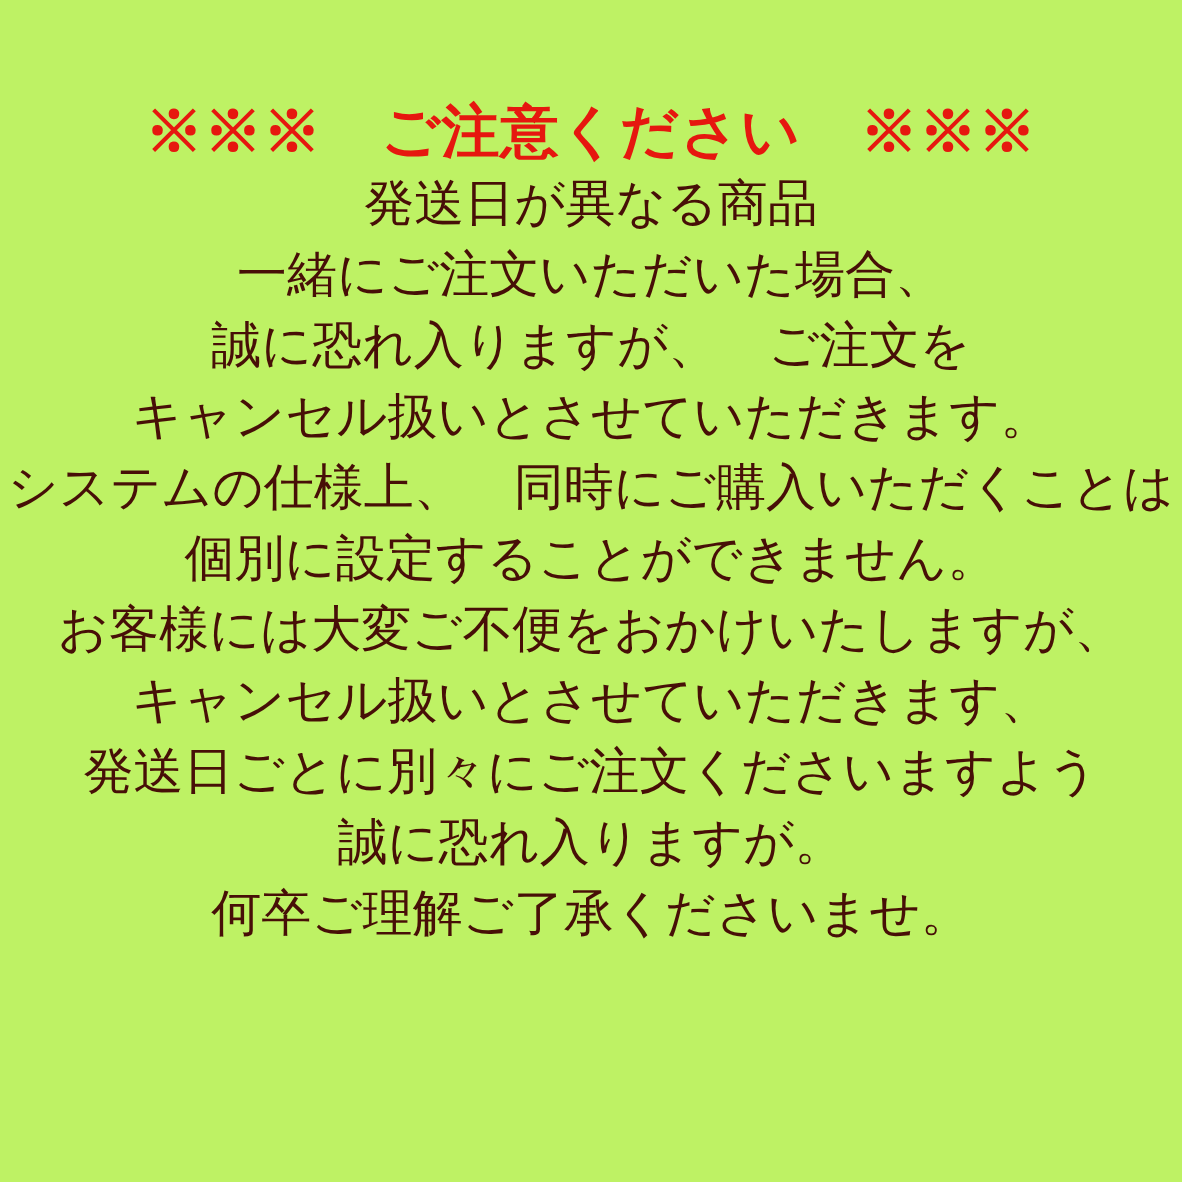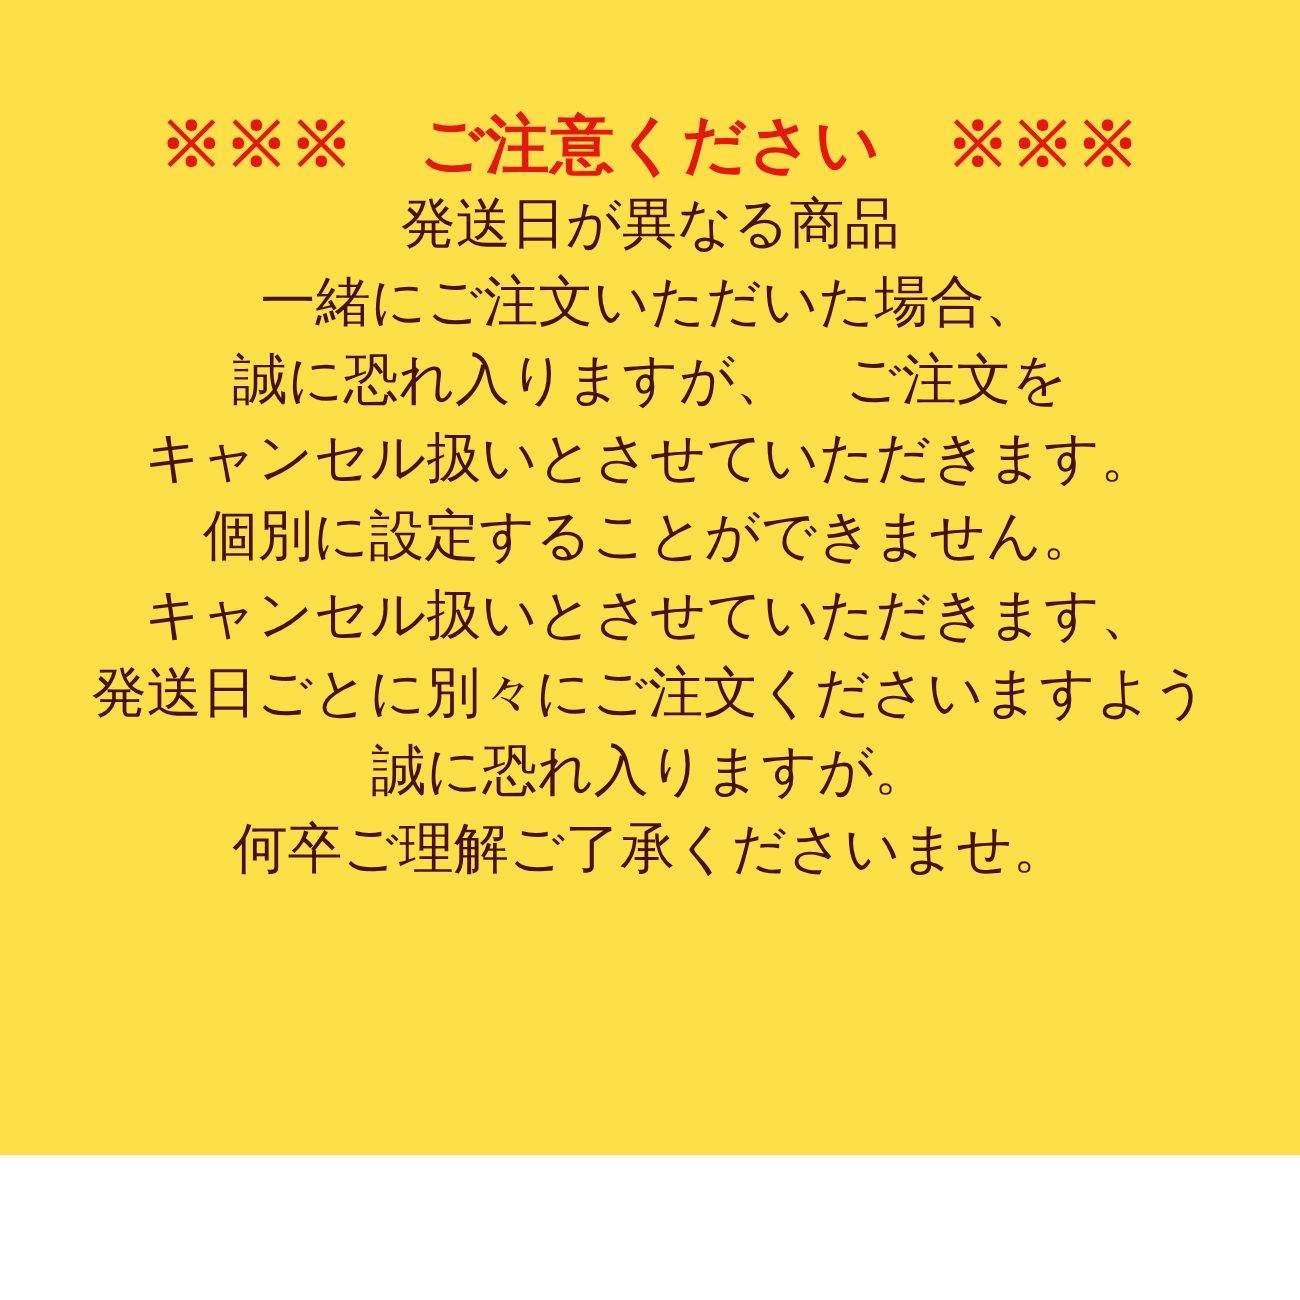--- a/index.html
+++ b/index.html
@@ -3,22 +3,22 @@
 <meta charset="utf-8">
 <style>
   html, body {
     margin: 0;
     padding: 0;
     background: #ffffff;
   }
   .notice-card {
     position: relative;
     width: 1182px;
-    height: 1050px;
-    background: #fde047;
+    height: 1182px;
+    background: #bef264;
     overflow: hidden;
     font-family: "Liberation Serif", "DejaVu Serif", serif;
     box-sizing: border-box;
     padding-top: 96px;
   }
   .notice-inner {
     width: 100%;
     text-align: center;
   }
   .notice-title {
@@ -41,19 +41,21 @@
 </head>
 <body>
 
 <div class="notice-card">
   <div class="notice-inner">
     <div class="notice-title">※※※　ご注意ください　※※※</div>
     <div class="notice-line">発送日が異なる商品</div>
     <div class="notice-line">一緒にご注文いただいた場合、</div>
     <div class="notice-line">誠に恐れ入りますが、　ご注文を</div>
     <div class="notice-line">キャンセル扱いとさせていただきます。</div>
+    <div class="notice-line">システムの仕様上、　同時にご購入いただくことは</div>
     <div class="notice-line">個別に設定することができません。</div>
+    <div class="notice-line">お客様には大変ご不便をおかけいたしますが、</div>
     <div class="notice-line">キャンセル扱いとさせていただきます、</div>
     <div class="notice-line">発送日ごとに別々にご注文くださいますよう</div>
     <div class="notice-line">誠に恐れ入りますが。</div>
     <div class="notice-line">何卒ご理解ご了承くださいませ。</div>
   </div>
 </div>
 
 </body></html>

